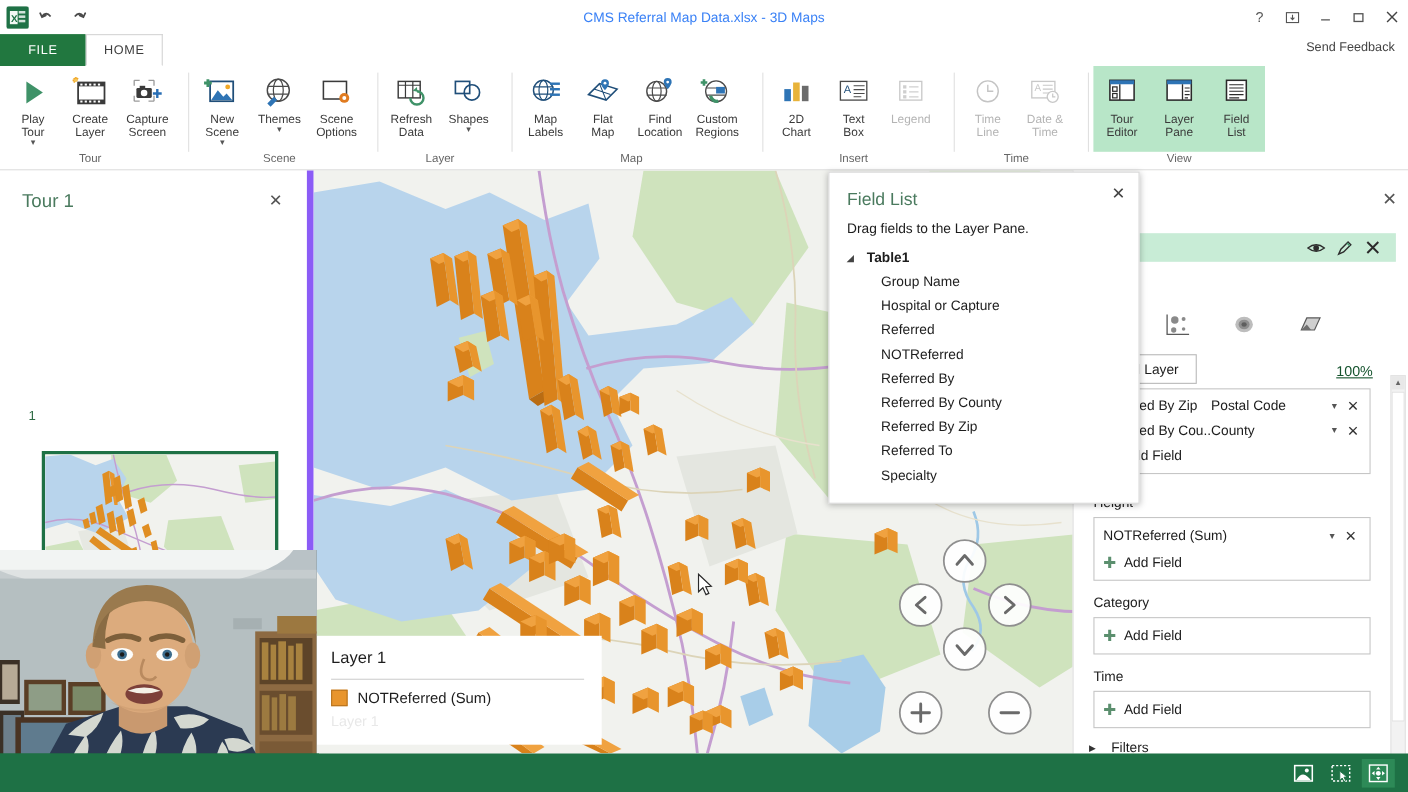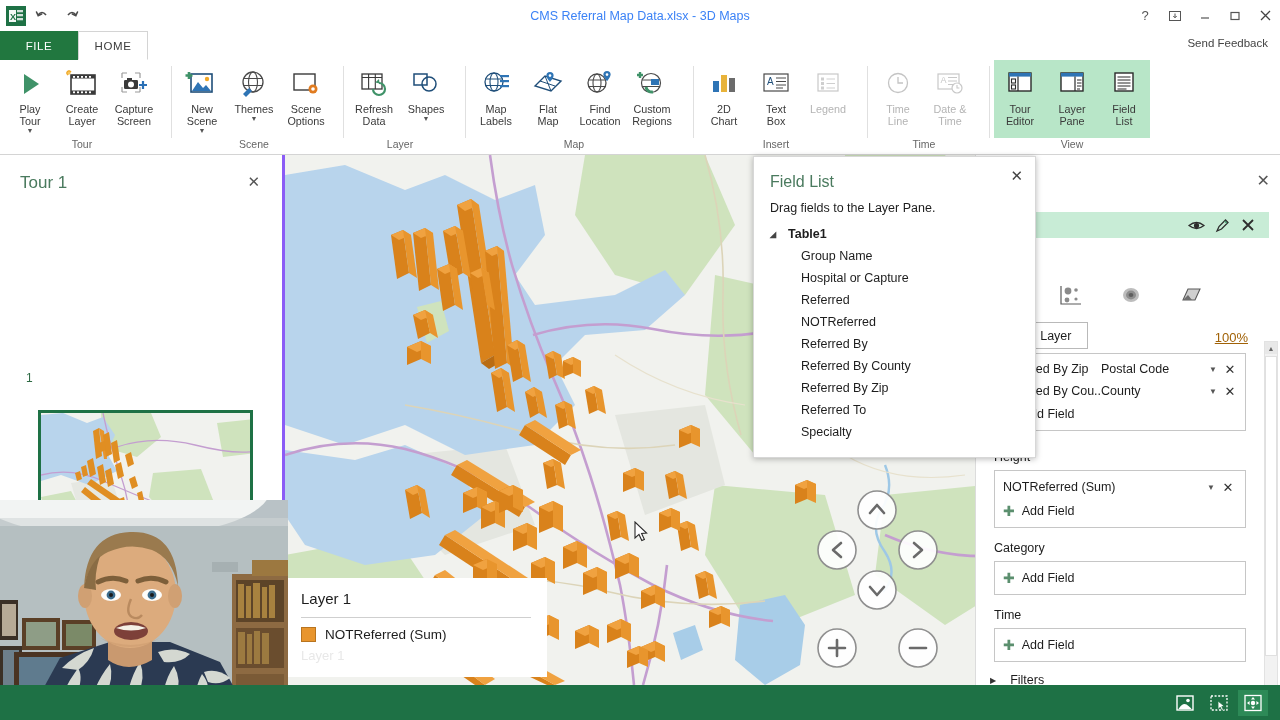--- a/index.html
+++ b/index.html
@@ -107,21 +107,21 @@
   .legrow { display: flex; align-items: center; gap: 9px; }
   .legswatch { width: 15px; height: 15px; background: #e8952d; border: 1px solid #b8741f; }
   .legrow span { font-size: 13.5px; color: #1d1d1d; }
   .leg-ghost { font-size: 13px; color: #e8e8e8; margin-top: 6px; }
 
   .mouse-cursor { position: absolute; left: 634px; top: 521px; }
 
   
   .tourpane {
     position: absolute; left: 0; top: 155px; width: 285px; height: 345px;
-    background: #fff; border-right: 3px solid #8b5cf6;
+    background: #fff; border-right: 6px solid #8b5cf6;
   }
   .tour-title { position: absolute; left: 20px; top: 18px;
     font-size: 17px; color: #4a7a5e; }
   .tour-close { position: absolute; right: 22px; top: 18px;
     font-size: 15px; color: #555; }
   .scene-num { position: absolute; left: 26px; top: 216px;
     font-size: 12px; color: #2f6b45; }
   .scene-thumb {
     position: absolute; left: 38px; top: 213px; width: 215px; height: 120px;
     border: 3px solid #1e7145; overflow: hidden; background: #eef0ec; margin-top: 42px;
@@ -164,21 +164,21 @@
     position: absolute; left: 22px; top: 92px; font-size: 12px;
     color: #1e7145; font-weight: bold;
   }
   .lp-charts {
     position: absolute; left: 18px; top: 124px; width: 270px;
     display: flex; gap: 26px; align-items: center;
   }
   .lp-chartbtn { width: 34px; height: 32px; display: flex; align-items: center; justify-content: center; }
   .lp-zoom {
     position: absolute; right: 32px; top: 175px; font-size: 13px;
-    color: #a16207; text-decoration: underline;
+    color: #14532d; text-decoration: underline;
   }
   .lp-locbox {
     position: absolute; left: 18px; top: 198px; width: 252px;
     border: 1px solid #c6c6c6; background: #fff; padding: 4px 0;
   }
   .lp-locrow {
     display: flex; align-items: center; height: 22px; padding: 0 6px;
     font-size: 12.5px; color: #1d1d1d;
   }
   .lp-locrow .f1 { width: 100px; overflow: hidden; white-space: nowrap; }

